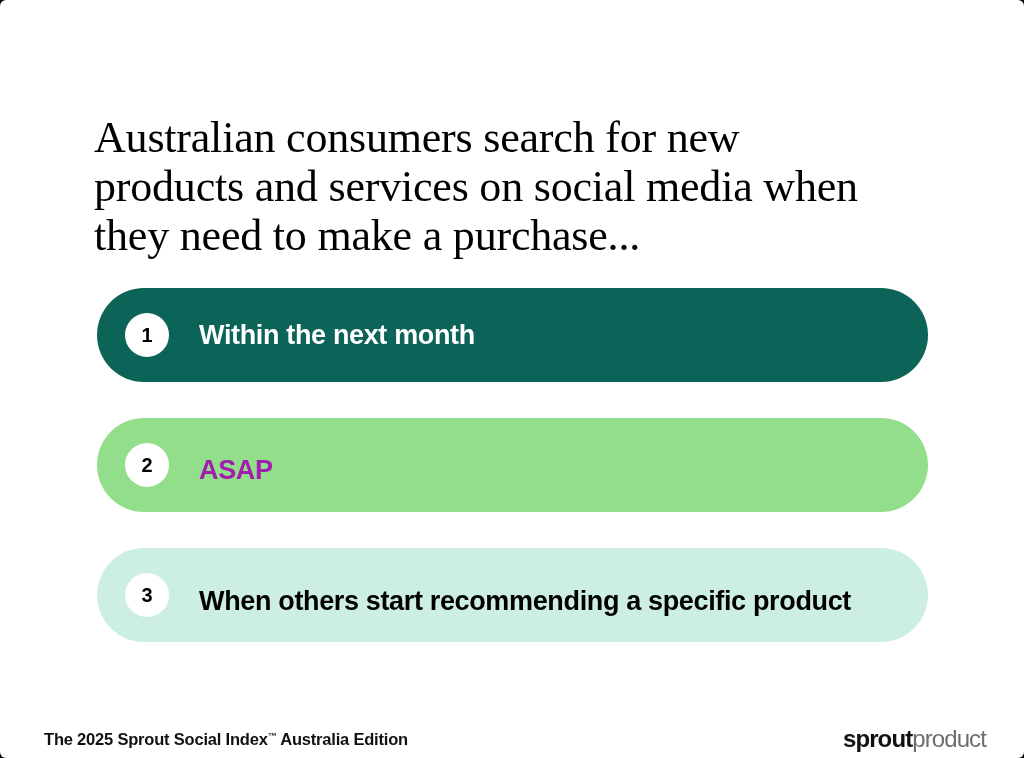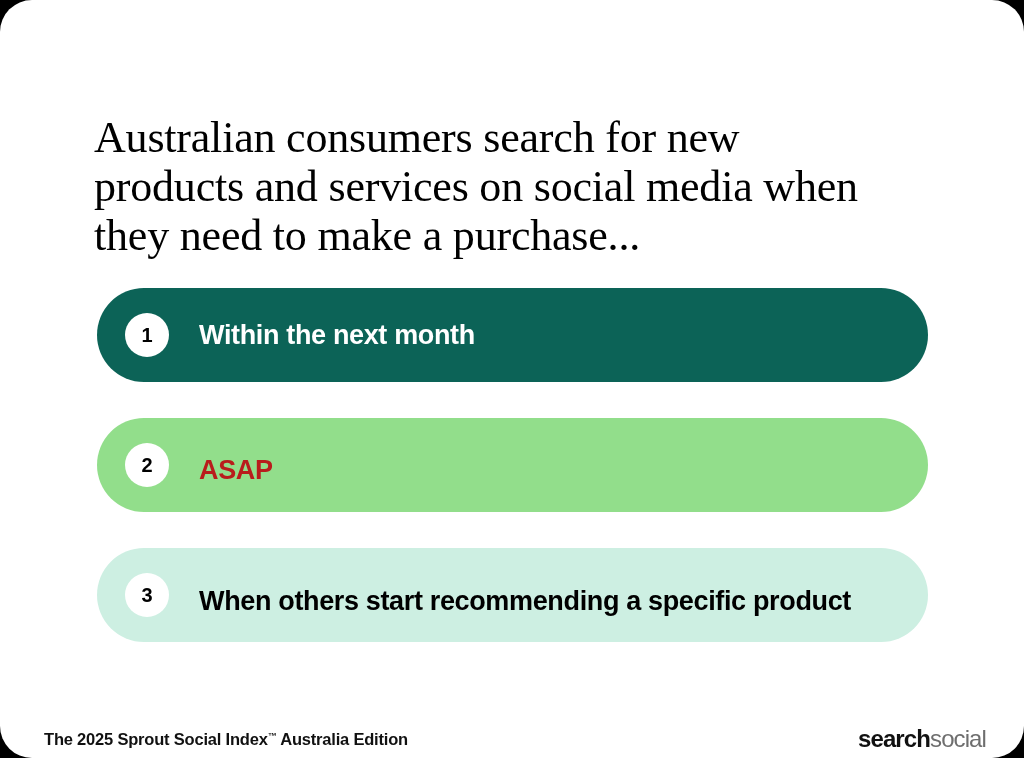--- a/index.html
+++ b/index.html
@@ -14,21 +14,21 @@
     font-family: "Liberation Sans", sans-serif;
   }
 
   .card {
     position: absolute;
     left: 0;
     top: 0;
     width: 1024px;
     height: 758px;
     background: #ffffff;
-    border-radius: 32px;
+    border-radius: 6px;
     box-sizing: border-box;
     overflow: hidden;
   }
 
   
   .headline {
     position: absolute;
     left: 94px;
     top: 84px;
     width: 790px;
@@ -81,21 +81,21 @@
   }
 
   .bar-label {
     margin-left: 30px;
     font-size: 27px;
     font-weight: bold;
     letter-spacing: -0.35px;
     white-space: nowrap;
   }
   .bar-1 .bar-label { color: #ffffff; text-align: center; }
-  .bar-2 .bar-label { color: #b91c1c; margin-top: 10px; }
+  .bar-2 .bar-label { color: #a21caf; margin-top: 10px; }
   .bar-3 .bar-label { color: #000000; margin-top: 12px; }
 
   
   .footer {
     position: absolute;
     left: 44px;
     right: 38px;
     top: 724px;
     height: 30px;
     display: flex;
@@ -147,17 +147,17 @@
       <div class="bar-label">When others start recommending a specific product</div>
     </div>
 
   </div>
 
   <div class="footer">
     <div class="footer-source">
       <span>The 2025 Sprout Social Index</span><span class="tm">™</span><span> Australia Edition</span>
     </div>
     <div class="logo">
-      <span class="logo-mark">search</span><span class="logo-word">social</span>
+      <span class="logo-mark">sprout</span><span class="logo-word">product</span>
     </div>
   </div>
 
 </div>
 
 </body></html>

